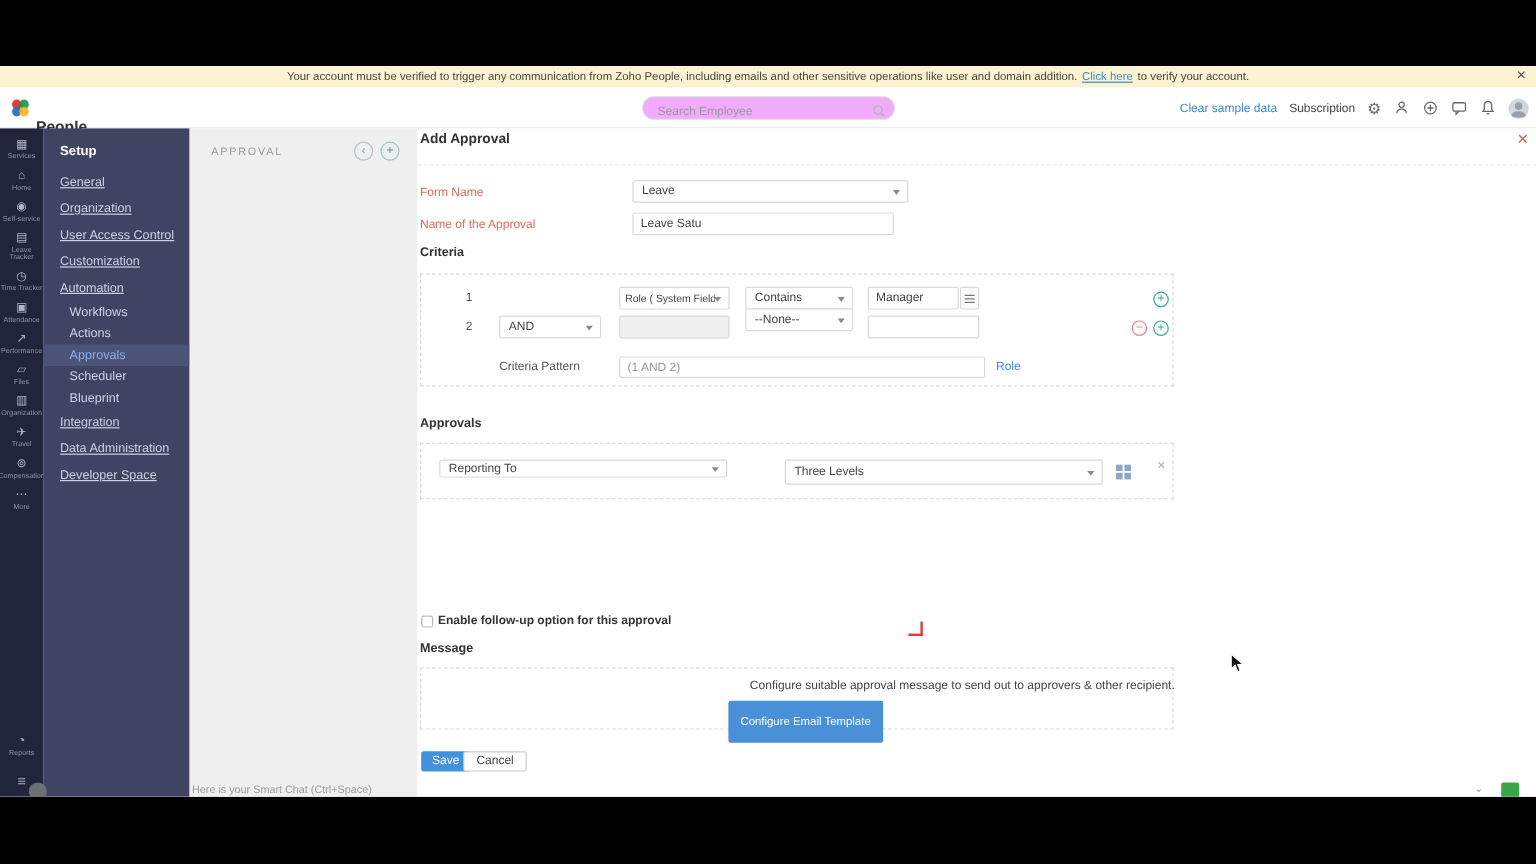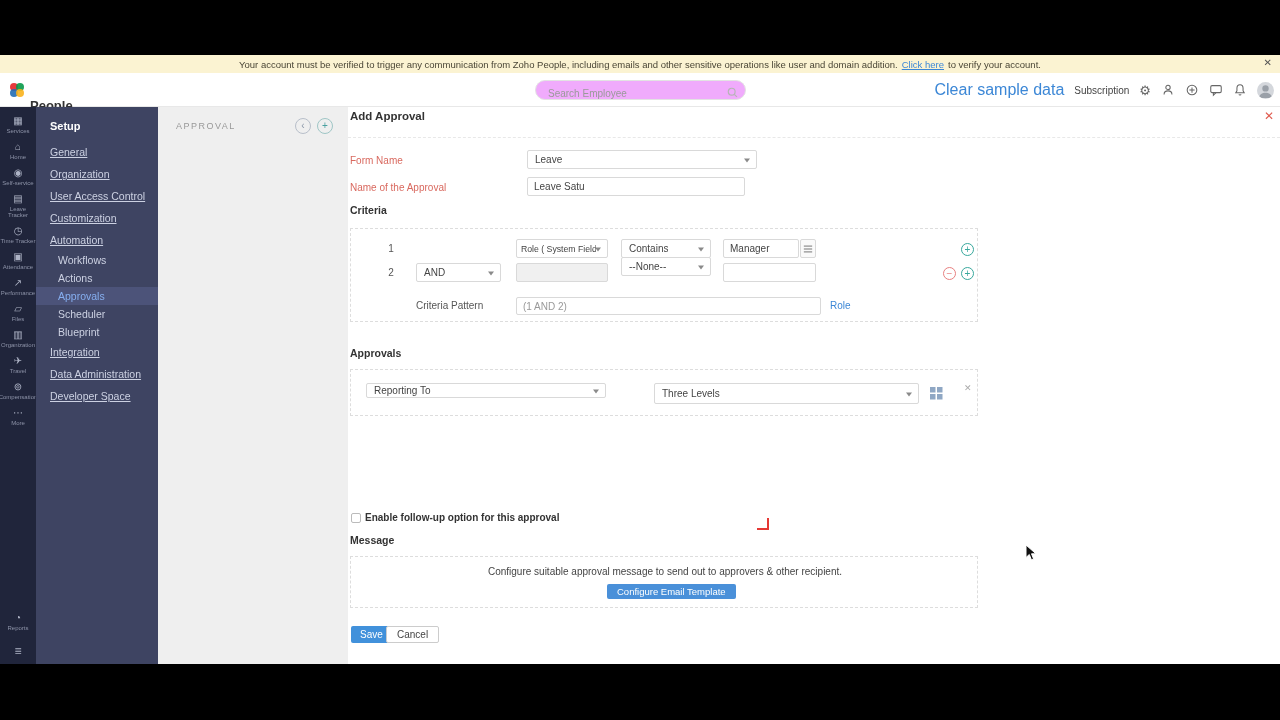--- a/index.html
+++ b/index.html
@@ -22,21 +22,21 @@
   .appname { position:absolute; left:30px; top:16px; height:34px; line-height:34px;
     font-size:13px; font-weight:700; color:#333; }
   .search { position:absolute; left:535px; top:7px; width:211px; height:20px;
     background:#f0abfc; border:1px solid #e3e3e3; border-radius:10px;
     display:flex; align-items:flex-end; padding:0 6px 0 12px; }
   .search input { flex:1; border:0; background:transparent; outline:none;
     font-size:10px; color:#555; font-family:"Liberation Sans",sans-serif; }
   .search input::placeholder { color:#9a9a9a; }
   .tb-right { position:absolute; right:6px; top:0; height:34px; display:flex;
     align-items:center; gap:10px; }
-  .tb-link { font-size:16px; color:#3c87d6; cursor:pointer; }
+  .tb-link { font-size:10px; color:#3c87d6; cursor:pointer; }
   .tb-text { font-size:10px; color:#444; cursor:pointer; }
   .tb-ico { font-size:13px; color:#666; line-height:1; cursor:pointer; }
   .avatar { width:17px; height:17px; border-radius:50%; background:#d4d7dc;
     overflow:hidden; cursor:pointer; }
 
   
   .rail { position:absolute; left:0; top:52px; width:36px; height:557px;
     background:#20253b; display:flex; flex-direction:column; align-items:center;
     padding-top:8px; }
   .rail-item { width:36px; display:flex; flex-direction:column; align-items:center;
@@ -96,23 +96,23 @@
   .pill { position:absolute; height:20px; line-height:18px; border:1px solid #ddd;
     border-radius:2px; background:#fff; font-size:8.5px; color:#555; padding:0 8px; }
   .flow-ch { position:absolute; font-size:11px; color:#999; height:20px; line-height:20px; }
   .flow-res { position:absolute; height:20px; line-height:20px; font-size:9.5px; }
   .ok { color:#4caf50; } .sep { color:#999; } .bad { color:#e2726e; }
   .cb { position:absolute; width:10px; height:10px; border:1px solid #bbb;
     border-radius:2px; background:#fff; cursor:pointer; }
   .cb-lb { position:absolute; font-size:10px; font-weight:600; color:#333; }
   .redmark { position:absolute; width:12px; height:12px;
     border-right:2px solid #e53935; border-bottom:2px solid #e53935; }
-  .msg-text { position:absolute; left:0; width:628px; text-align:center; font-size:10px; color:#444; }
+  .msg-text { position:absolute; left:0; width:628px; text-align:right; font-size:10px; color:#444; }
   .btn-blue { position:absolute; background:#4a90d9; color:#fff; border:0; border-radius:2px;
-    font-size:9.5px; padding:2px 10px; cursor:pointer; font-family:"Liberation Sans",sans-serif; }
+    font-size:9.5px; padding:12px 10px; cursor:pointer; font-family:"Liberation Sans",sans-serif; }
   .btn-save { position:absolute; background:#4191db; color:#fff; border:0; border-radius:2px;
     font-size:10px; padding:3px 9px; cursor:pointer; font-family:"Liberation Sans",sans-serif; }
   .btn-cancel { position:absolute; background:#fff; color:#444; border:1px solid #ccc;
     border-radius:2px; font-size:10px; padding:2px 10px; cursor:pointer;
     font-family:"Liberation Sans",sans-serif; }
   .gridico { position:absolute; width:13px; height:13px; cursor:pointer; }
   .xsmall { position:absolute; font-size:9px; color:#aaa; cursor:pointer; }
 
   
   .chatstrip { position:absolute; left:0; top:596px; width:1280px; height:13px; }
@@ -339,18 +339,24 @@
 
     <div class="dashed" style="left:2px; top:449px; width:628px; height:52px">
       <div class="msg-text" style="top:9px">Configure suitable approval message to send out to approvers &amp; other recipient.</div>
       <button class="btn-blue" style="left:256px; top:27px">Configure Email Template</button>
     </div>
 
     <button class="btn-save" style="left:3px; top:519px">Save</button>
     <button class="btn-cancel" style="left:38px; top:519px">Cancel</button>
   </div>
 
+  <div class="chatstrip">
+    <div class="cs-av"></div>
+    <span class="cs-txt">Here is your Smart Chat (Ctrl+Space)</span>
+    <span class="cs-ch">⌄</span>
+    <div class="cs-green"></div>
+  </div>
 
   <svg class="cursor" width="14" height="18" viewBox="0 0 14 18">
     <path d="M1 1 L1 13.5 L4.3 10.5 L6.4 15.8 L8.6 14.9 L6.5 9.8 L11 9.8 Z" fill="#111" stroke="#fff" stroke-width="1"></path>
   </svg>
 
 </div>
 
 </body></html>

